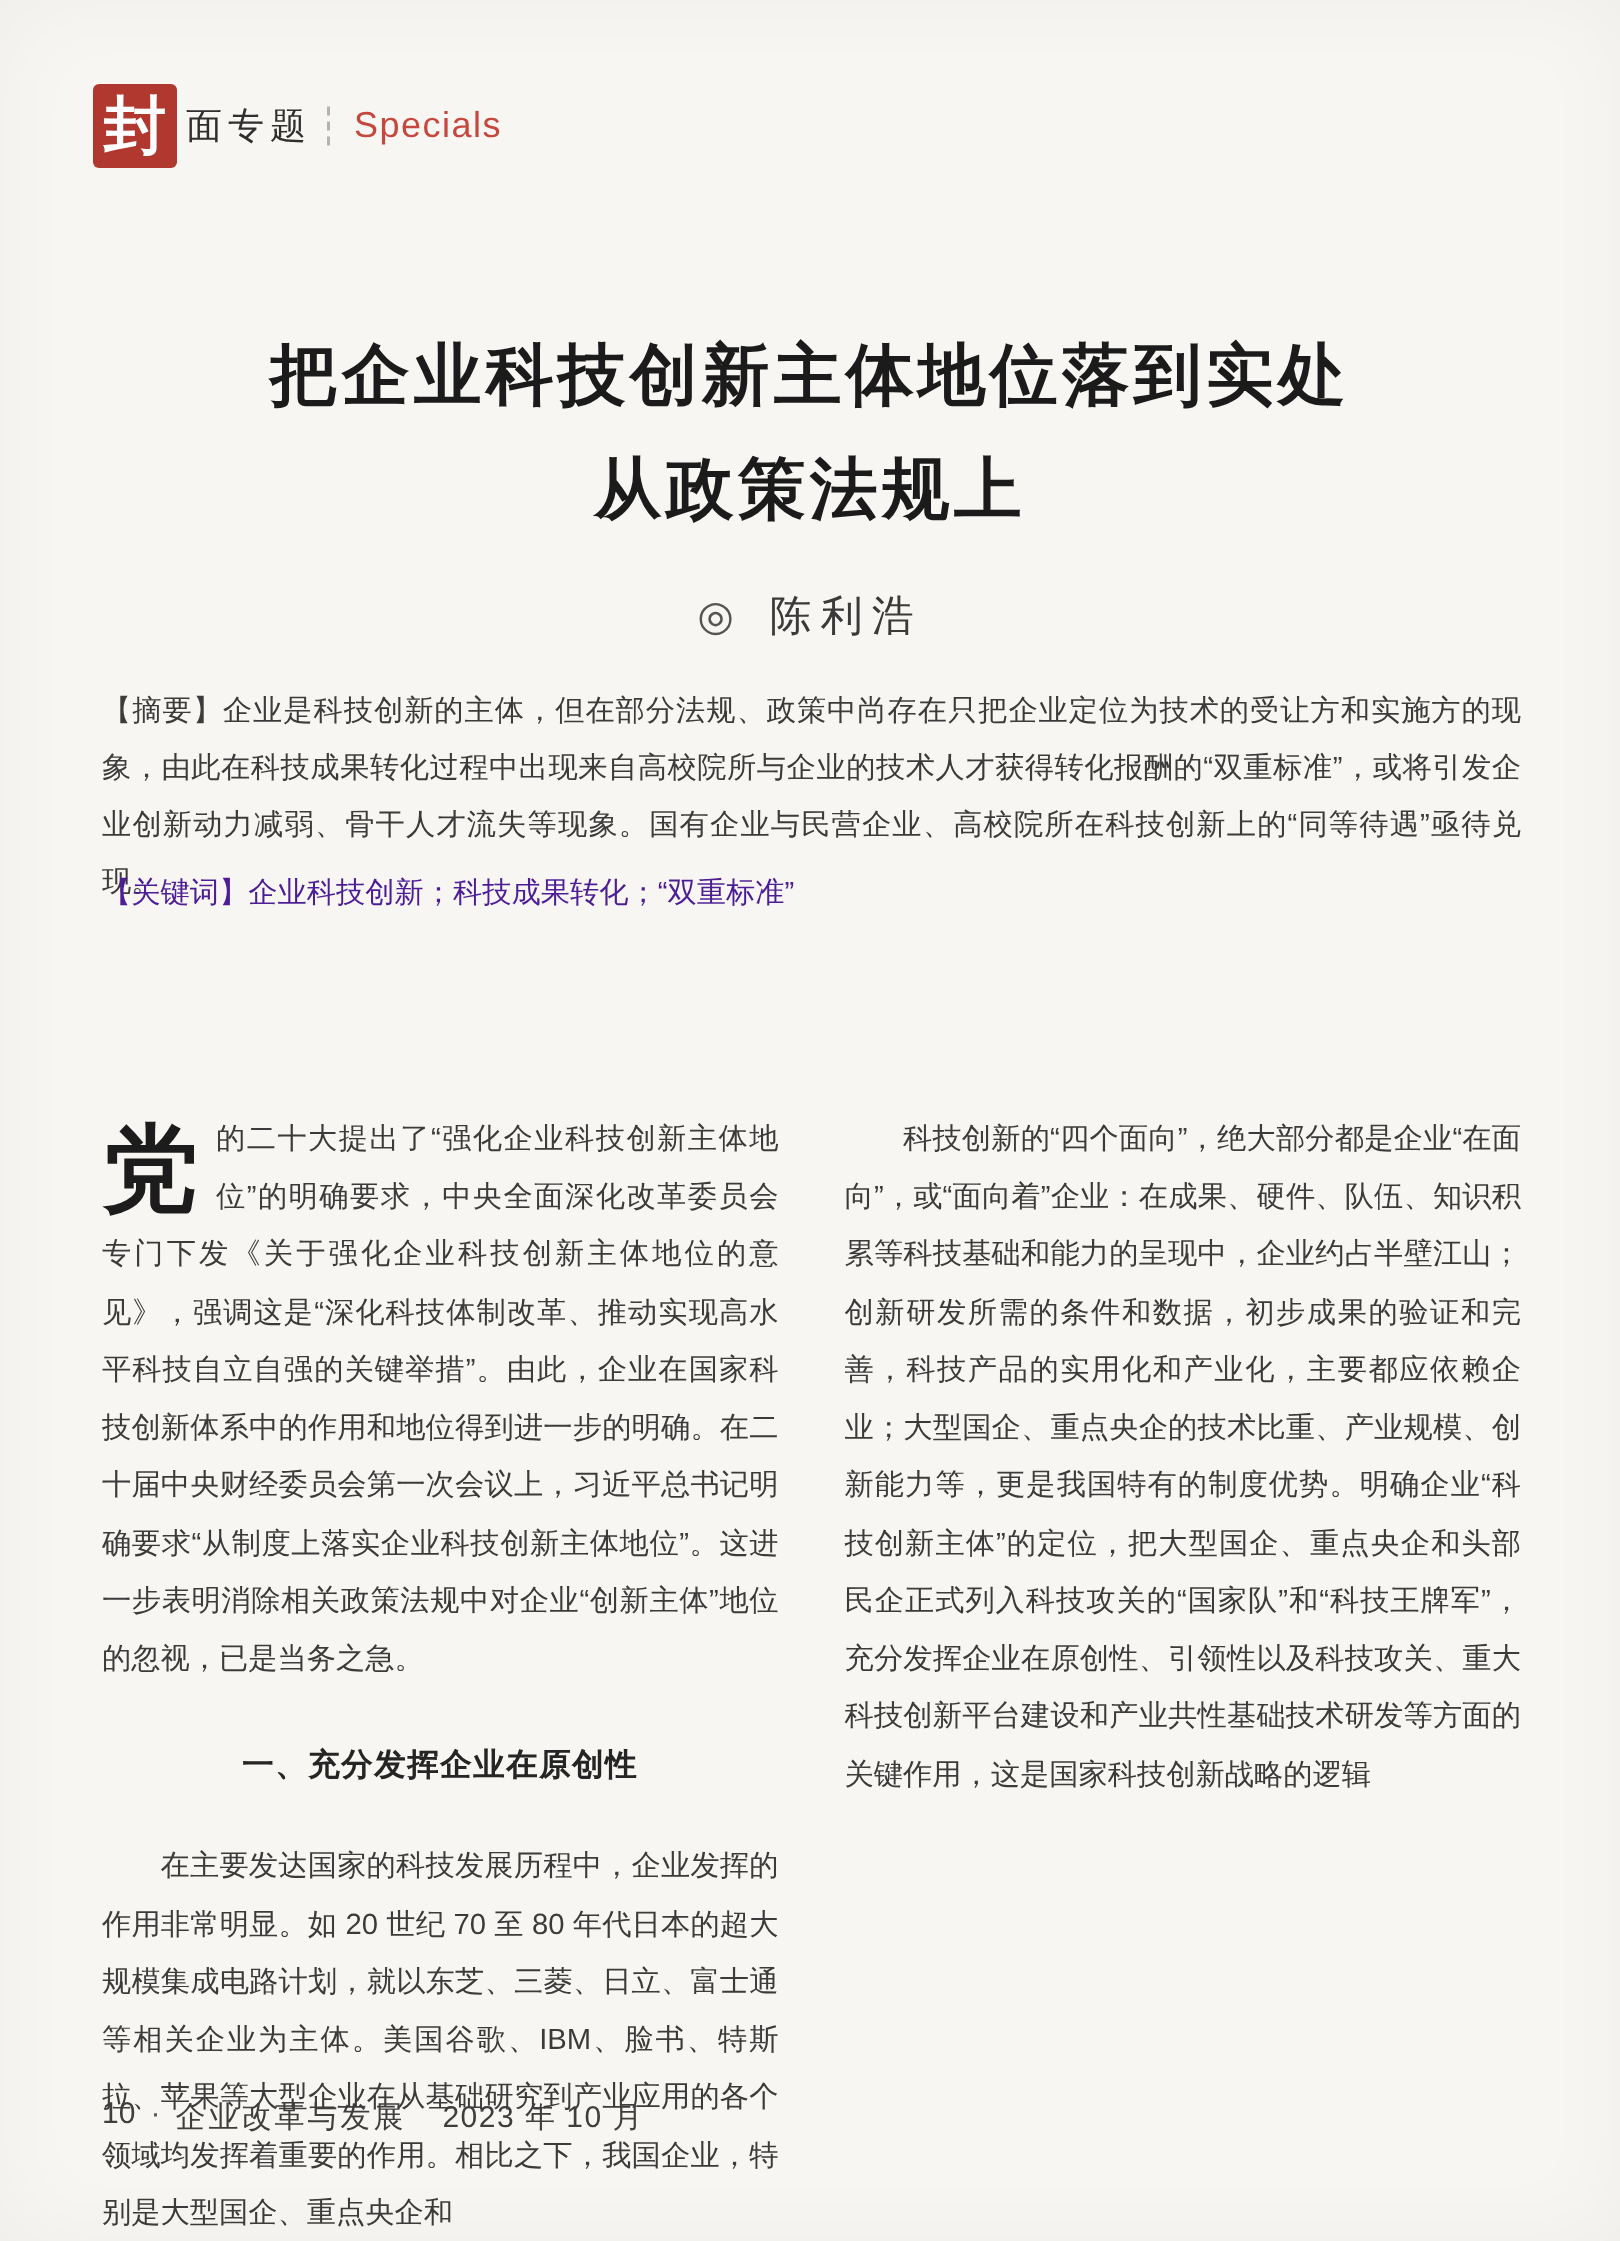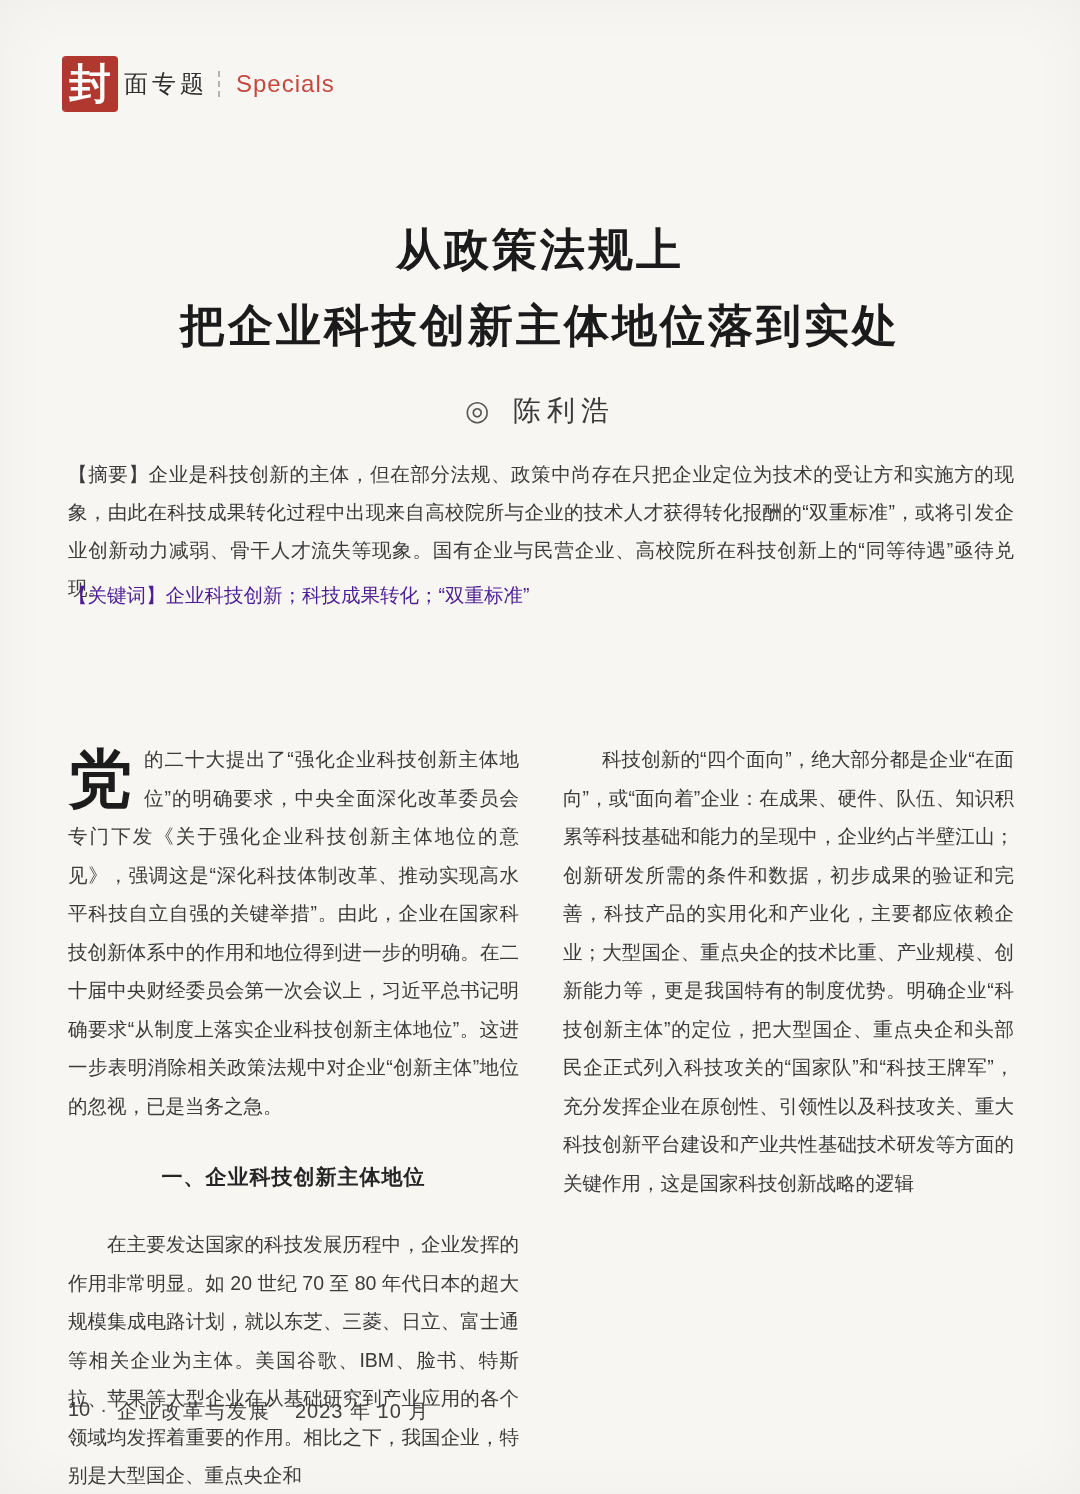--- a/index.html
+++ b/index.html
@@ -150,22 +150,22 @@
   <div class="header">
     <div class="logo-box">
       <span>封</span>
     </div>
     <span class="header-cn">面专题</span>
     <span class="header-divider"></span>
     <span class="header-en">Specials</span>
   </div>
 
   <div class="title-block">
+    <div class="title-line">把企业科技创新主体地位落到实处</div>
     <div class="title-line">从政策法规上</div>
-    <div class="title-line">把企业科技创新主体地位落到实处</div>
   </div>
 
   <div class="author-line">
     <span class="author-marker">◎</span>
     <span>陈利浩</span>
   </div>
 
   <div class="abstract">
     <span>【摘要】</span><span>企业是科技创新的主体，但在部分法规、政策中尚存在只把企业定位为技术的受让方和实施方的现象，由此在科技成果转化过程中出现来自高校院所与企业的技术人才获得转化报酬的“双重标准”，或将引发企业创新动力减弱、骨干人才流失等现象。国有企业与民营企业、高校院所在科技创新上的“同等待遇”亟待兑现。</span>
   </div>
@@ -174,21 +174,21 @@
     <span>【关键词】</span><span>企业科技创新；科技成果转化；“双重标准”</span>
   </div>
 
   <div class="columns">
 
     <div class="col">
       <div>
         <span class="dropcap">党</span><span>的二十大提出了“强化企业科技创新主体地位”的明确要求，中央全面深化改革委员会专门下发《关于强化企业科技创新主体地位的意见》，强调这是“深化科技体制改革、推动实现高水平科技自立自强的关键举措”。由此，企业在国家科技创新体系中的作用和地位得到进一步的明确。在二十届中央财经委员会第一次会议上，习近平总书记明确要求“从制度上落实企业科技创新主体地位”。这进一步表明消除相关政策法规中对企业“创新主体”地位的忽视，已是当务之急。</span>
       </div>
       <div class="section-heading">
-        <div>一、企业科技创新主体地位</div>
+        <div>一、充分发挥企业在原创性</div>
       </div>
       <div class="para-indent">在主要发达国家的科技发展历程中，企业发挥的作用非常明显。如 20 世纪 70 至 80 年代日本的超大规模集成电路计划，就以东芝、三菱、日立、富士通等相关企业为主体。美国谷歌、IBM、脸书、特斯拉、苹果等大型企业在从基础研究到产业应用的各个领域均发挥着重要的作用。相比之下，我国企业，特别是大型国企、重点央企和</div>
     </div>
 
     <div class="col">
       <div class="para-indent">科技创新的“四个面向”，绝大部分都是企业“在面向”，或“面向着”企业：在成果、硬件、队伍、知识积累等科技基础和能力的呈现中，企业约占半壁江山；创新研发所需的条件和数据，初步成果的验证和完善，科技产品的实用化和产业化，主要都应依赖企业；大型国企、重点央企的技术比重、产业规模、创新能力等，更是我国特有的制度优势。明确企业“科技创新主体”的定位，把大型国企、重点央企和头部民企正式列入科技攻关的“国家队”和“科技王牌军”，充分发挥企业在原创性、引领性以及科技攻关、重大科技创新平台建设和产业共性基础技术研发等方面的关键作用，这是国家科技创新战略的逻辑</div>
     </div>
 
   </div>
 

